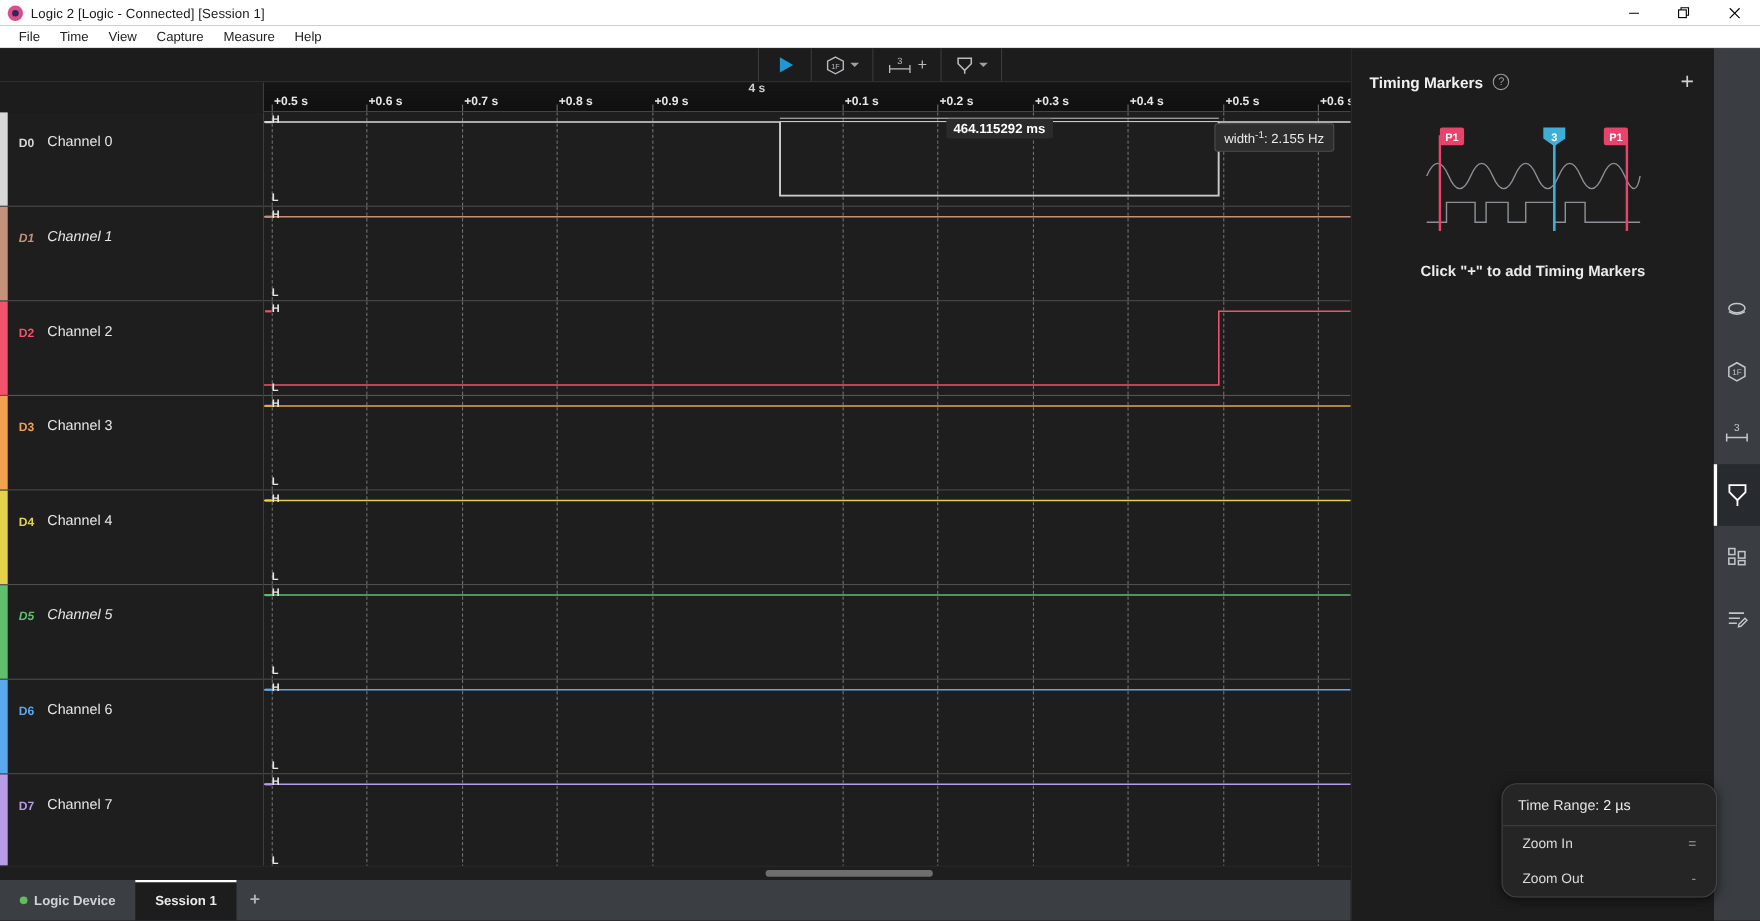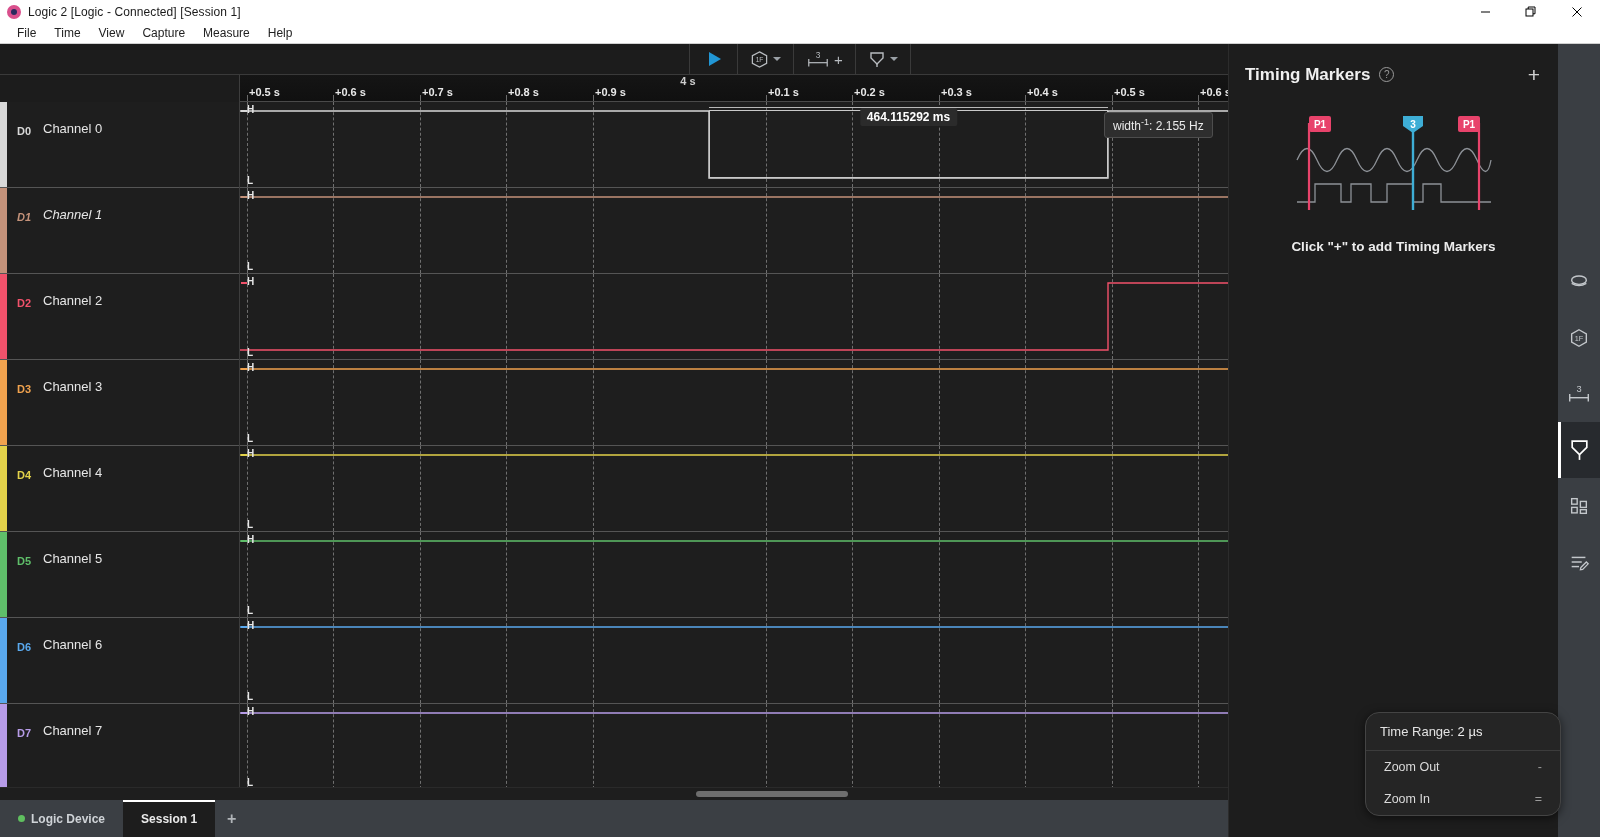--- a/index.html
+++ b/index.html
@@ -229,21 +229,21 @@
   
   #rightpane {
     width: 330px; flex: none; background: #1d1d1d;
     border-left: 1px solid #2c2c2c;
     position: relative;
   }
   #rp-header {
     display: flex; align-items: center;
     padding: 20px 14px 0 16px;
   }
-  #rp-title { font-size: 17px; font-weight: bold; color: #f0f0f0; }
+  #rp-title { font-size: 14px; font-weight: bold; color: #f0f0f0; }
   #rp-help {
     width: 15px; height: 15px; border: 1.4px solid #9a9a9a; border-radius: 50%;
     margin-left: 9px; color: #9a9a9a; font-size: 10px;
     display: flex; align-items: center; justify-content: center;
     line-height: 1;
   }
   #rp-add {
     margin-left: auto; font-size: 21px; color: #cfcfcf; font-weight: 300;
     line-height: 1; padding: 0 4px;
   }
@@ -419,21 +419,21 @@
           <div class="chrow" style="height: 86px;">
             <div class="colorbar" style="background: rgb(240, 162, 78);"></div>
             <div class="dname" style="color: rgb(240, 162, 78);">D3</div>
             <div class="cname">Channel 3</div>
           </div>
           <div class="chrow" style="height: 86px;">
             <div class="colorbar" style="background: rgb(227, 210, 74);"></div>
             <div class="dname" style="color: rgb(227, 210, 74);">D4</div>
             <div class="cname">Channel 4</div>
           </div>
-          <div class="chrow" style="height: 86px;">
+          <div class="chrow" style="height: 86px; font-style: italic;">
             <div class="colorbar" style="background: rgb(95, 191, 106);"></div>
             <div class="dname" style="color: rgb(95, 191, 106);">D5</div>
             <div class="cname">Channel 5</div>
           </div>
           <div class="chrow" style="height: 86px;">
             <div class="colorbar" style="background: rgb(90, 169, 238);"></div>
             <div class="dname" style="color: rgb(90, 169, 238);">D6</div>
             <div class="cname">Channel 6</div>
           </div>
           <div class="chrow" style="height: 86px;">
@@ -698,22 +698,22 @@
       </svg>
     </div>
   </div>
 
   <div id="zoompop">
     <div class="zp-head">
       <span>Time Range:</span>
       <span class="val">2 µs</span>
     </div>
     <div class="zp-item">
+      <span>Zoom In</span>
+      <span class="key">=</span>
+    </div>
+    <div class="zp-item">
       <span>Zoom Out</span>
       <span class="key">-</span>
     </div>
-    <div class="zp-item">
-      <span>Zoom In</span>
-      <span class="key">=</span>
-    </div>
   </div>
 
 </div>
 
 </body></html>

